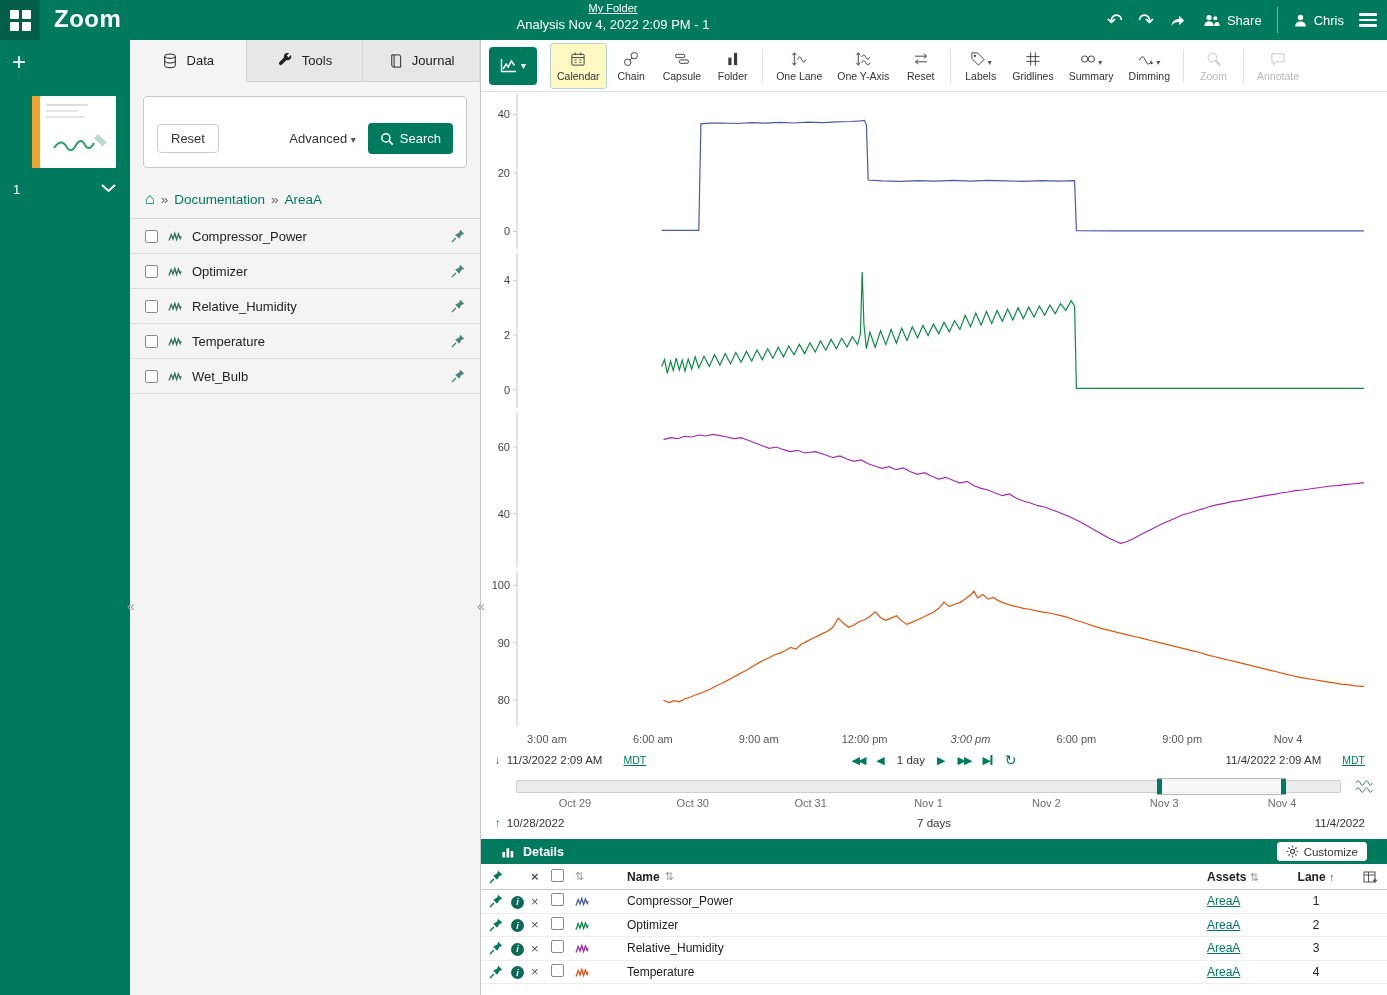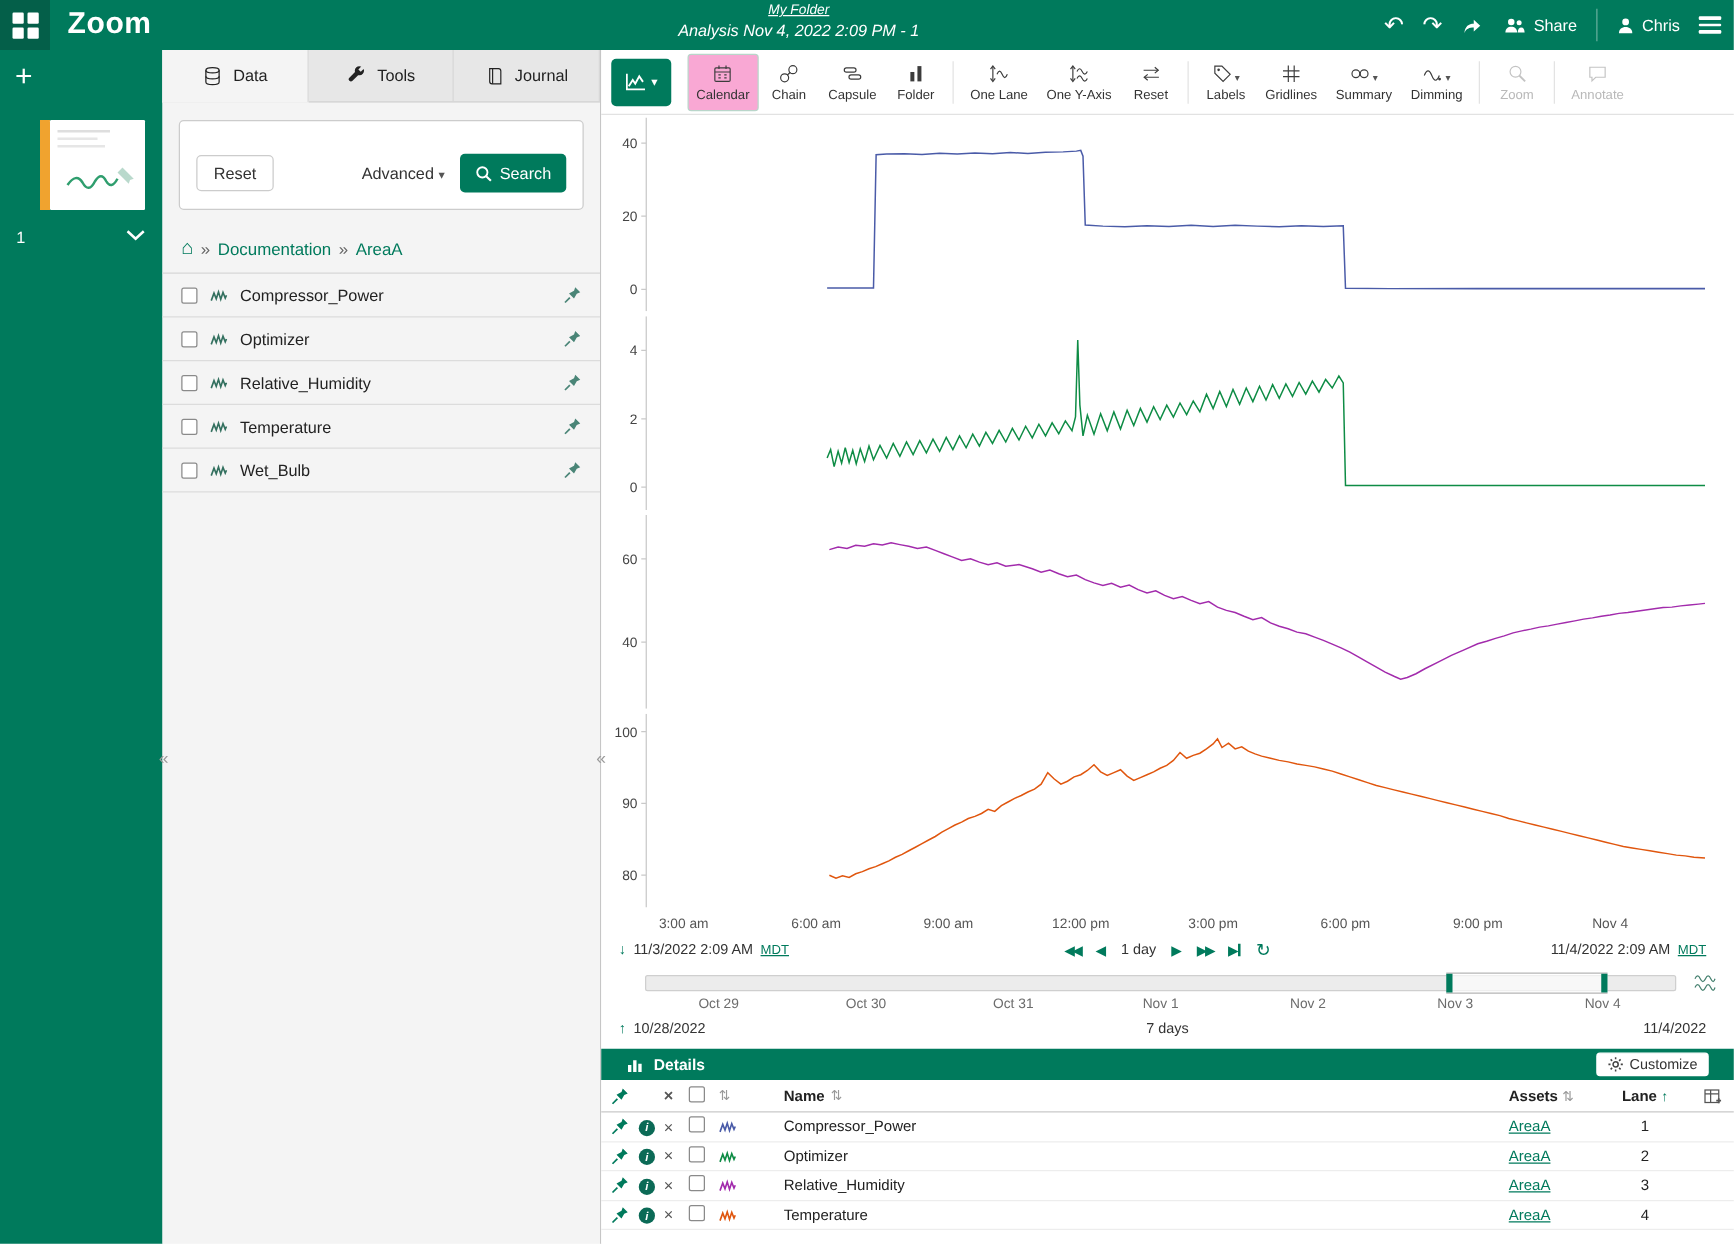--- a/index.html
+++ b/index.html
@@ -9,21 +9,21 @@
   a { cursor:pointer; }
   svg { display:block; }
 
   
   .topbar { position:absolute; left:0; top:0; width:1387px; height:40px; background:#007a5c; color:#fff; z-index:9; }
   .appgrid { position:absolute; left:0; top:0; width:40px; height:40px; background:#045f49;
              display:grid; grid-template-columns:9px 9px; grid-template-rows:9px 9px; gap:3px;
              align-content:center; justify-content:center; cursor:pointer; }
   .appgrid span { background:#fff; border-radius:1px; }
   .logo { position:absolute; left:54px; top:5px; font-size:24px; font-weight:bold; letter-spacing:.5px; }
-  .tb-center { position:absolute; left:639px; top:0; transform:translateX(-50%); text-align:center;font-style:italic; }
+  .tb-center { position:absolute; left:613px; top:0; transform:translateX(-50%); text-align:center; }
   .folder-link { display:block; font-size:11px; color:#fff; text-decoration:underline; margin-top:2px; }
   .tb-title { font-size:13px; margin-top:3px; white-space:nowrap; }
   .tb-right { position:absolute; right:10px; top:0; height:40px; display:flex; align-items:center; gap:15px; }
   .tb-glyph { font-size:19px; line-height:1; cursor:pointer; }
   .share, .user { display:flex; align-items:center; gap:6px; font-size:13px; cursor:pointer; }
   .divider-v { width:1px; height:26px; background:rgba(255,255,255,.4); }
   .burger { display:flex; flex-direction:column; gap:3px; cursor:pointer; }
   .burger span { width:18px; height:2.5px; background:#fff; border-radius:1px; }
 
   
@@ -67,36 +67,36 @@
   
   .main { position:absolute; left:481px; top:40px; right:0; bottom:0; background:#fff; }
   .toolbar { height:52px; border-bottom:1px solid #e2e2e2; display:flex; align-items:center; padding:0 8px; gap:1px; }
   .tool-dd { width:48px; height:38px; background:#007a5c; border-radius:4px; display:flex; align-items:center;
              justify-content:center; gap:4px; color:#fff; margin-right:12px; cursor:pointer; }
   .tool-dd .car { font-size:10px; }
   .tbtn { display:flex; flex-direction:column; align-items:center; justify-content:center; min-width:47px; height:46px;
           gap:3px; font-size:10.5px; color:#333; padding:0 6px; border:1px solid transparent; border-radius:3px; cursor:pointer; }
   .tbtn .irow { display:flex; align-items:flex-end; gap:2px; height:17px; }
   .tbtn .car { font-size:8px; color:#555; }
-  .tbtn.active { background:#f9a8d4; border-color:#b9d6ca; }
+  .tbtn.active { background:#fef9c3; border-color:#b9d6ca; }
   .tbtn.disabled { color:#b9b9b9; }
   .tbtn.disabled svg { color:#c3c3c3; }
   .tbtn svg { color:#3c3c3c; }
   .tsep { width:1px; height:34px; background:#e3e3e3; margin:0 5px; }
 
   .lanes { padding-top:2px; }
   .lane { height:159px; }
   .xaxis { position:relative; height:20px; font-size:11px; color:#555; }
   .xtick { position:absolute; top:3px; transform:translateX(-50%); white-space:nowrap; }
 
   .timectl { height:20px; display:flex; align-items:center; padding:0 22px 0 14px; font-size:11.5px; color:#333; position:relative; }
   .tc-left, .tc-right { display:flex; align-items:center; gap:6px; }
   .tc-right { margin-left:auto;align-items:flex-end; }
   .green { color:#007a5c; }
-  .tz { color:#007a5c; text-decoration:underline; font-size:10.5px; }
+  .tz { color:#007a5c; text-decoration:underline; font-size:10.5px;margin-left:15px; }
   .tc-center { position:absolute; left:50%; transform:translateX(-50%); display:flex; align-items:center; gap:12px; }
   .ctl { color:#007a5c; font-size:11px; cursor:pointer; display:flex; align-items:center; }
   .ctl i { font-style:normal; letter-spacing:-2px; }
   .endbar { display:inline-block; width:2px; height:10px; background:#007a5c; margin-left:2px; }
   .dur { color:#333; cursor:pointer; }
 
   .scrub-wrap { position:relative; padding-top:10px; }
   .scrub-bar { position:relative; margin-left:35px; width:825px; height:13px; background:#ececec;
                border:1px solid #cfcfcf; border-radius:2px; cursor:pointer; }
   .scrub-sel { position:absolute; top:-3px; bottom:-3px; left:77.8%; width:15.6%; background:rgba(255,255,255,.65);
@@ -597,21 +597,21 @@
           <text x="29" y="18.351851851851848" text-anchor="end" fill="#444" font-size="11">100</text>
           <path d="M182.5 129.2 L187.8 131.5 L193.0 129.7 L198.3 130.9 L203.6 128.0 L208.9 126.3 L214.2 124.0 L219.5 122.3 L224.8 120.0 L230.1 117.7 L235.4 114.8 L240.7 112.5 L246.0 109.6 L251.3 106.8 L256.6 103.9 L261.9 101.0 L267.2 98.2 L272.5 94.7 L277.7 91.9 L283.0 89.0 L288.3 86.7 L293.6 83.8 L298.9 82.1 L304.2 79.8 L309.5 76.4 L314.8 78.1 L320.1 73.5 L325.4 70.6 L330.7 67.7 L336.0 65.4 L341.3 62.6 L346.6 60.3 L351.9 56.3 L357.2 47.1 L362.4 52.2 L367.7 56.3 L373.0 54.0 L378.3 50.5 L383.6 48.8 L388.9 45.4 L394.2 40.8 L399.5 46.5 L404.8 49.4 L410.1 47.1 L415.4 44.8 L420.7 49.9 L426.0 53.4 L431.3 51.1 L436.6 48.8 L441.9 46.5 L447.1 43.6 L452.4 41.3 L457.7 37.3 L463.0 31.0 L468.3 35.6 L473.6 33.3 L478.9 31.6 L484.2 28.1 L489.5 24.1 L493.0 20.1 L496.6 27.0 L501.8 23.5 L507.1 28.1 L512.4 26.4 L517.7 29.9 L523.0 32.1 L528.3 33.9 L535.4 35.6 L542.4 37.3 L549.5 38.5 L556.6 40.2 L563.6 41.3 L570.7 42.5 L577.7 44.2 L584.8 45.9 L591.8 48.2 L598.9 50.5 L606.0 52.8 L613.0 55.1 L620.1 57.4 L627.1 59.1 L634.2 60.9 L641.3 62.6 L648.3 64.3 L655.4 66.0 L662.4 67.7 L669.5 69.5 L676.5 71.2 L683.6 72.9 L690.7 74.6 L697.7 76.4 L704.8 78.1 L711.8 79.8 L718.9 81.5 L726.0 83.8 L733.0 85.5 L740.1 87.3 L747.1 89.0 L754.2 90.7 L761.2 92.4 L768.3 94.1 L775.4 95.9 L782.4 97.6 L789.5 99.3 L796.5 101.0 L803.6 102.8 L810.7 104.5 L817.7 106.2 L824.8 107.4 L831.8 108.5 L838.9 109.6 L845.9 110.8 L853.0 111.9 L860.1 113.1 L867.1 113.7 L874.2 114.8 L883.0 115.4" fill="none" stroke="#e0560e" stroke-width="1.2"></path>
         </svg>
       </div>
     </div>
   <div class="xaxis" id="xaxis">
       <span class="xtick" style="left: 65.9979px;">3:00 am</span>
       <span class="xtick" style="left: 171.873px;">6:00 am</span>
       <span class="xtick" style="left: 277.748px;">9:00 am</span>
       <span class="xtick" style="left: 383.623px;">12:00 pm</span>
-      <span class="xtick" style="left: 489.498px;">3:00 pm</span>
+      <span class="xtick" style="left: 489.498px; font-style: italic;">3:00 pm</span>
       <span class="xtick" style="left: 595.373px;">6:00 pm</span>
       <span class="xtick" style="left: 701.248px;">9:00 pm</span>
       <span class="xtick" style="left: 807.123px;">Nov 4</span>
     </div>
 
   <div class="timectl">
     <div class="tc-left">
       <span class="green">↓</span>
       <span>11/3/2022 2:09 AM</span>
       <a class="tz">MDT</a>

